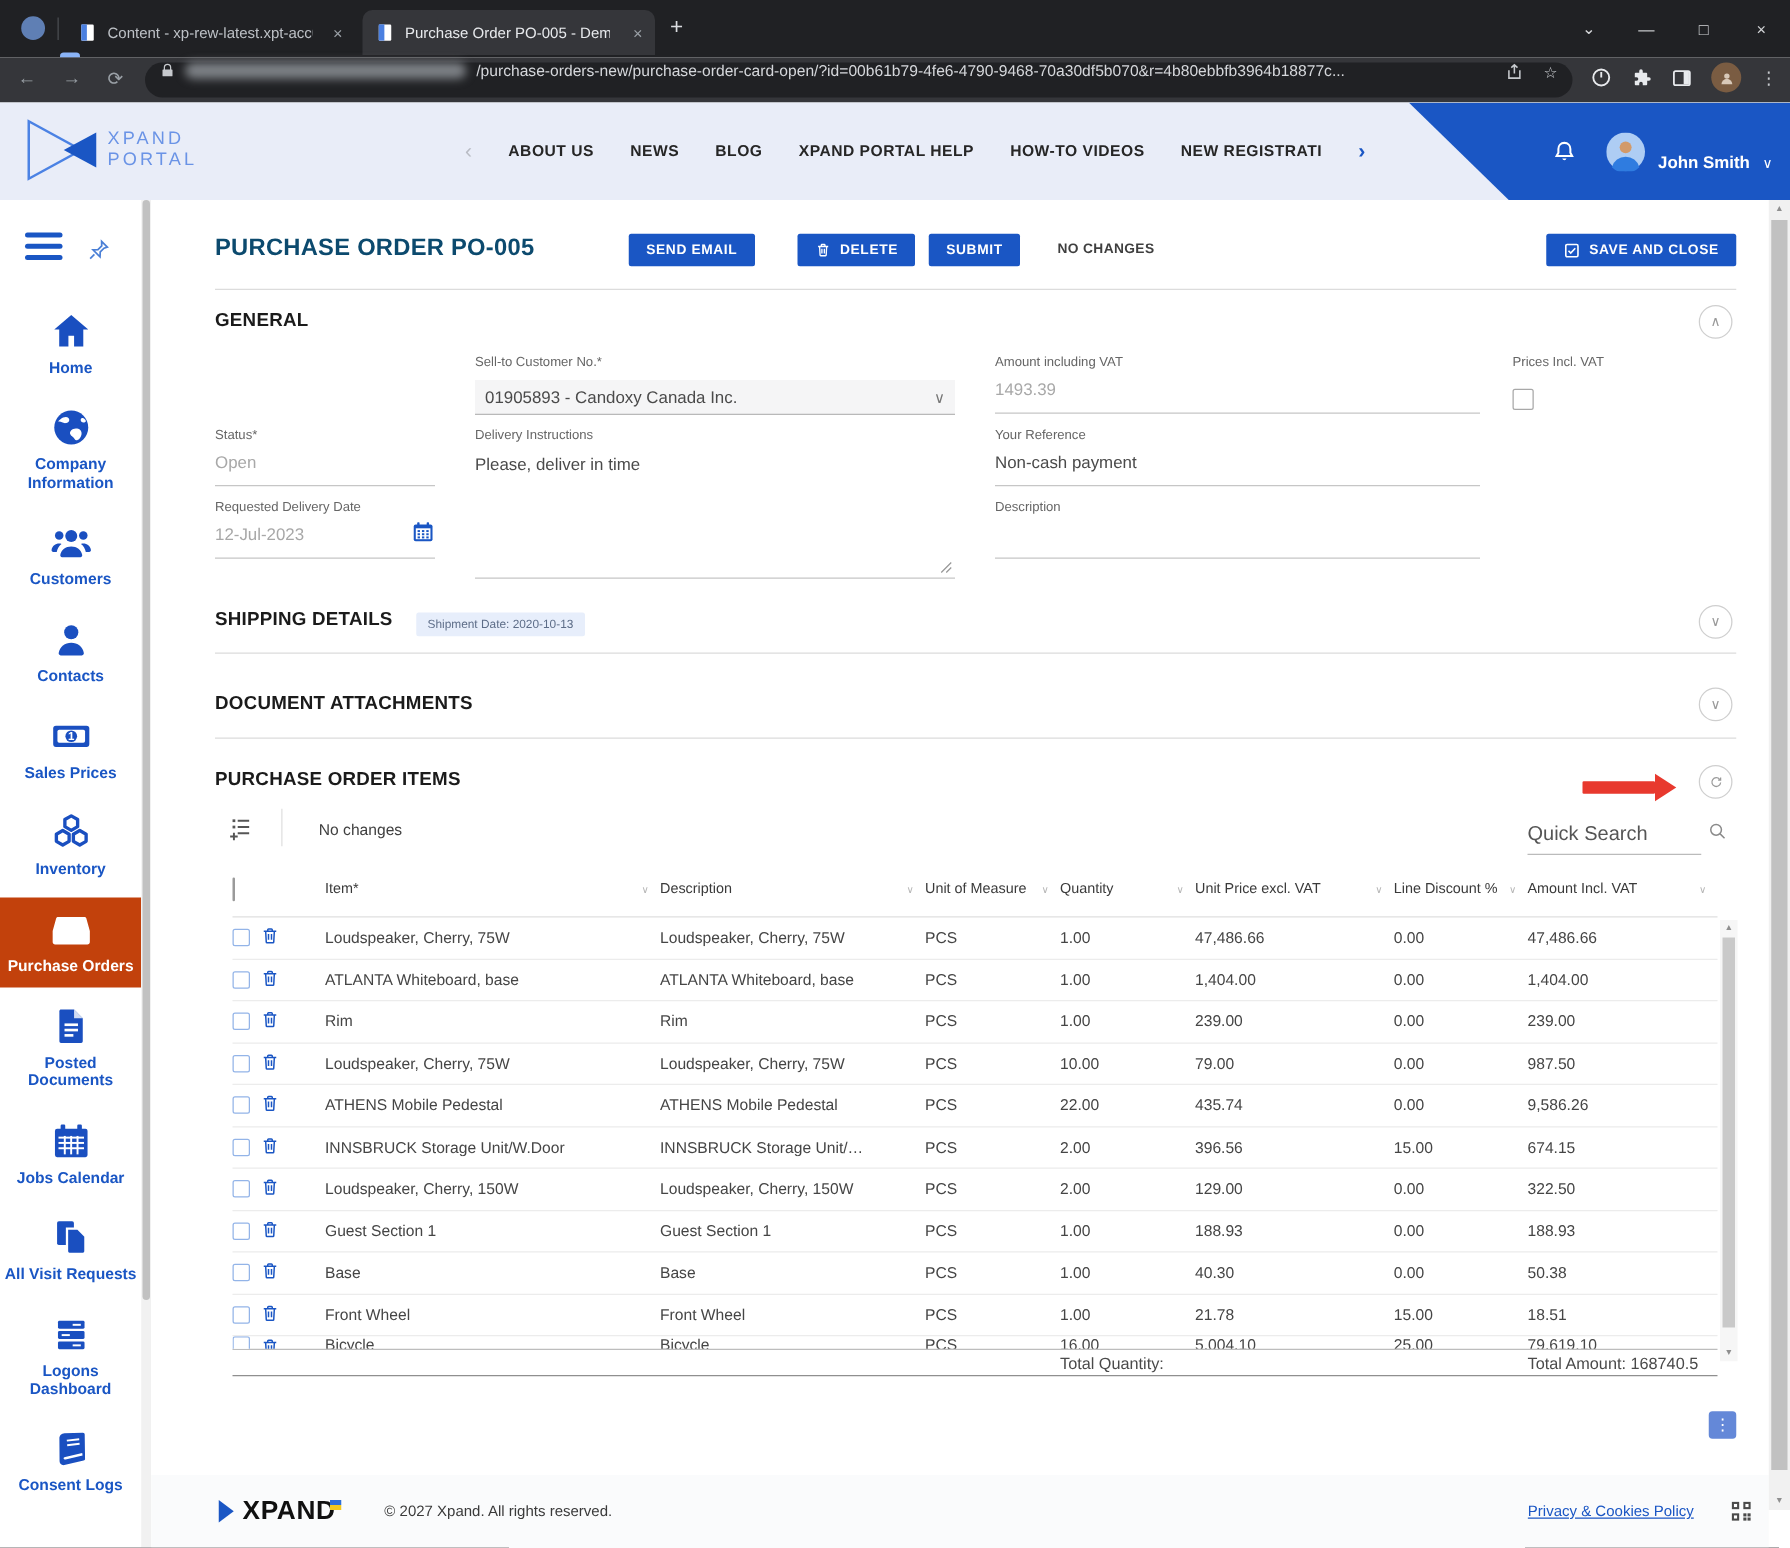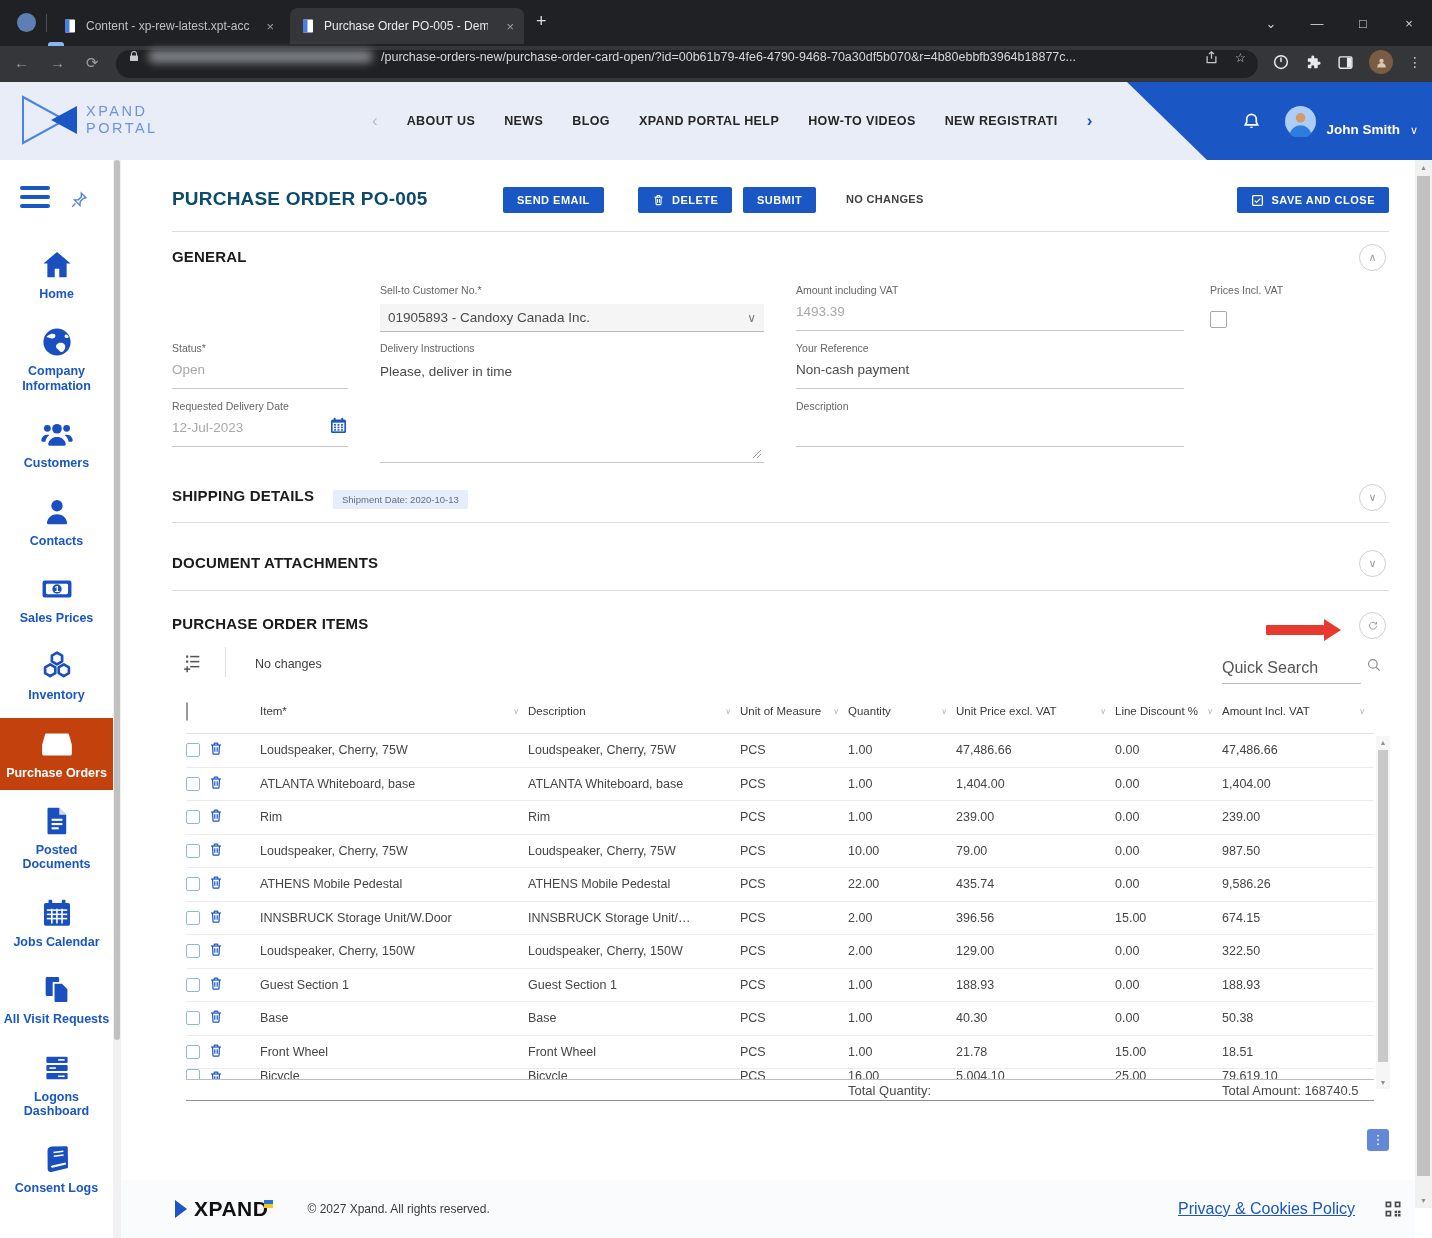--- a/index.html
+++ b/index.html
@@ -107,21 +107,21 @@
   .inner-scroll .a{position:absolute;left:0;width:14px;text-align:center;font-size:7px;color:#8f8f8f}
   .inner-thumb{position:absolute;left:2px;top:14px;width:10px;height:312px;background:#c9c9c9}
   .dots-btn{position:absolute;left:1246px;top:969px;width:22px;height:22px;background:#6488d8;border-radius:3px;color:#fff;text-align:center;line-height:22px;font-size:13px}
 
   .footer{position:absolute;left:0;right:0;top:1020px;height:58px;background:#fafbfc;display:flex;align-items:center}
   .f-logo{margin-left:51px;display:flex;align-items:center;gap:2px}
   .f-logo .word{font-size:21px;font-weight:800;color:#101010;letter-spacing:.5px}
   .flag{width:9px;height:8px;margin:-10px 0 0 -6px}
   .flag div{height:4px}
   .copyright{margin-left:34px;font-size:12px;color:#3a3a3a}
-  .privacy{margin-left:auto;font-size:16px;color:#1a56c4;text-decoration:underline}
+  .privacy{margin-left:auto;font-size:12px;color:#1a56c4;text-decoration:underline}
   .qr{width:20px;height:20px;margin:0 12px 0 28px}
 
   .vscroll{position:absolute;right:0;top:160px;width:17px;height:1048px;background:#f1f1f1}
   .vscroll .a{position:absolute;left:0;width:17px;text-align:center;font-size:7px;color:#8f8f8f}
   .v-thumb{position:absolute;left:2px;top:16px;width:13px;height:1000px;background:#c1c1c1}
 </style>
 </head>
 <body>
 
 <div class="screen">

